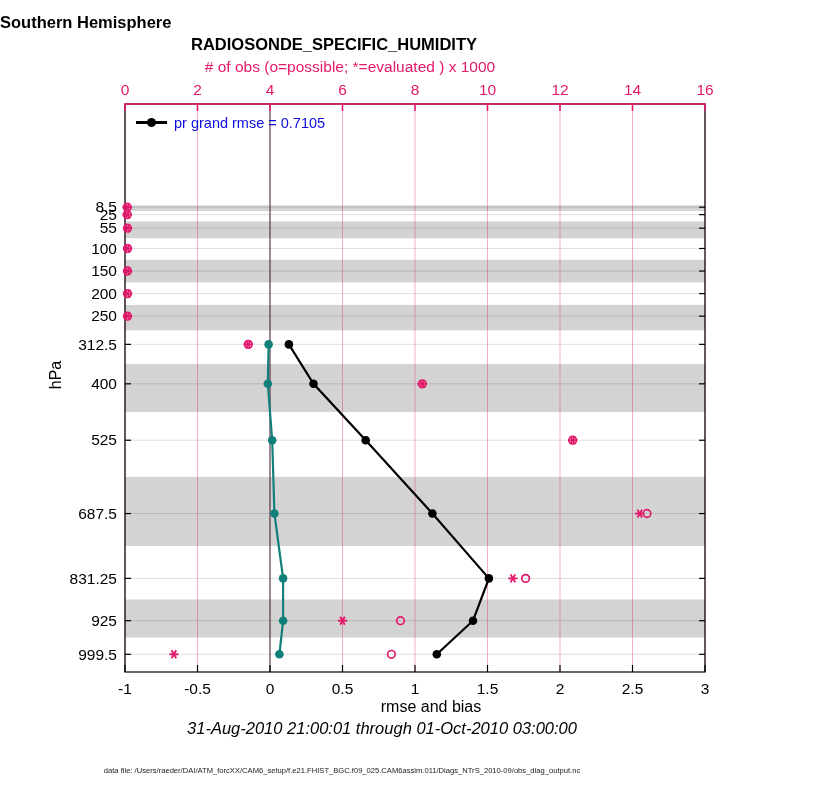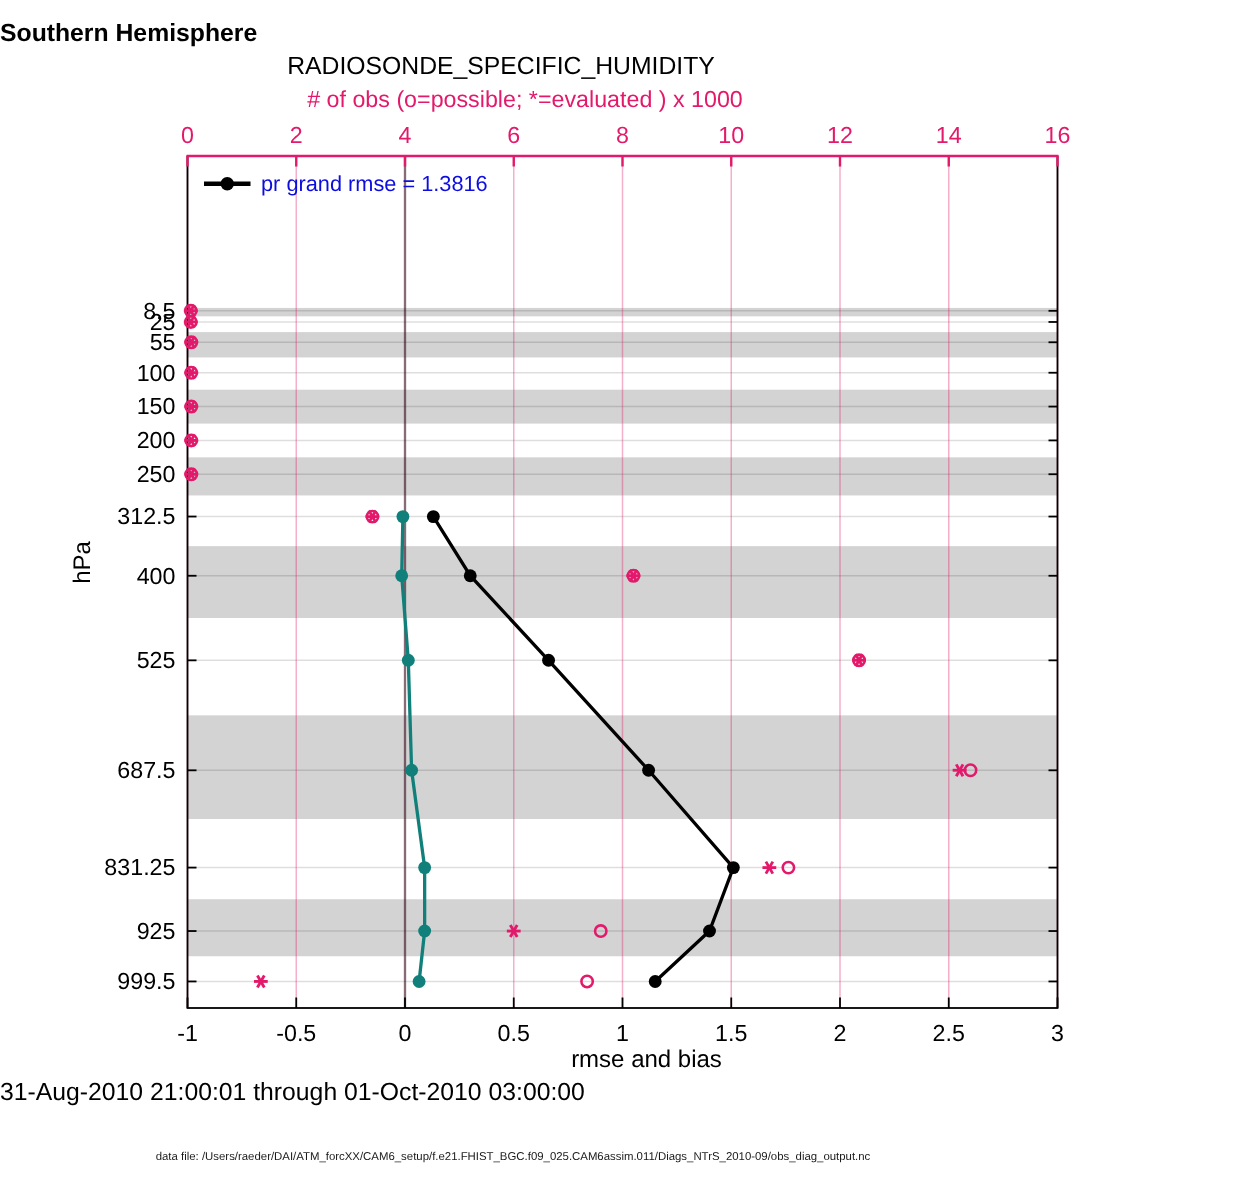--- a/index.html
+++ b/index.html
@@ -2,25 +2,25 @@
 <html><head>
 <meta charset="utf-8">
 <style>
   html,body{margin:0;padding:0;}
   body{
     width:830px;height:800px;background:#ffffff;position:relative;overflow:hidden;
     font-family:"Liberation Sans","DejaVu Sans",sans-serif;color:#000;
   }
   .abs{position:absolute;}
   .title1{top:13px;left:0;width:710px;text-align:left;font-weight:bold;font-size:16.5px;}
-  .title2{top:35px;left:0;width:668px;text-align:center;font-weight:normal;font-size:16.5px;}
+  .title2{top:35px;left:0;width:668px;text-align:center;font-weight:bold;font-size:16.5px;}
   .obslabel{top:58px;left:0;width:700px;text-align:center;font-size:15.5px;color:#e3196b;}
   .ylabel{left:42px;top:366px;font-size:16px;transform:rotate(-90deg);transform-origin:center;}
   .xlabel{top:698px;left:16px;width:830px;text-align:center;font-size:16px;}
-  .daterange{top:719px;left:0;width:764px;font-size:16.5px;}
+  .daterange{top:719px;left:0;width:764px;text-align:center;font-size:16.5px;font-style:italic;}
   .datafile{top:766px;left:0;width:684px;text-align:center;font-size:7.6px;color:#1a1a1a;}
   #plot-svg{position:absolute;left:0;top:0;}
   .legend{left:136px;top:114px;}
   .legend-row{display:flex;align-items:center;height:17px;}
   .lsample{position:relative;width:31px;height:3px;background:#000;margin-right:7px;flex:0 0 31px;}
   .ldot{position:absolute;left:11px;top:-3px;width:9px;height:9px;border-radius:50%;background:#000;}
   .legend-row.bias .lsample,.legend-row.bias .ldot{background:#11807a;}
   .ltext{color:#0d0de0;font-size:14.5px;white-space:pre;}
 </style>
 </head>
@@ -216,19 +216,19 @@
     <line x1="176.2" y1="650.3" x2="171.6" y2="658.3" stroke="#e3196b" stroke-width="1.9"></line>
   </svg>
 
 <div class="abs ylabel">hPa</div>
 
 <div class="abs legend">
   <div class="legend-row rmse">
     <span class="lsample">
         <span class="ldot"></span>
       </span>
-    <span class="ltext">pr grand rmse = 1.3816</span>
+    <span class="ltext">pr grand rmse = 0.7105</span>
   </div>
 </div>
 
 <div class="abs xlabel">rmse and bias</div>
 <div class="abs daterange">31-Aug-2010 21:00:01 through 01-Oct-2010 03:00:00</div>
 <div class="abs datafile">data file: /Users/raeder/DAI/ATM_forcXX/CAM6_setup/f.e21.FHIST_BGC.f09_025.CAM6assim.011/Diags_NTrS_2010-09/obs_diag_output.nc</div>
 
 </body></html>

